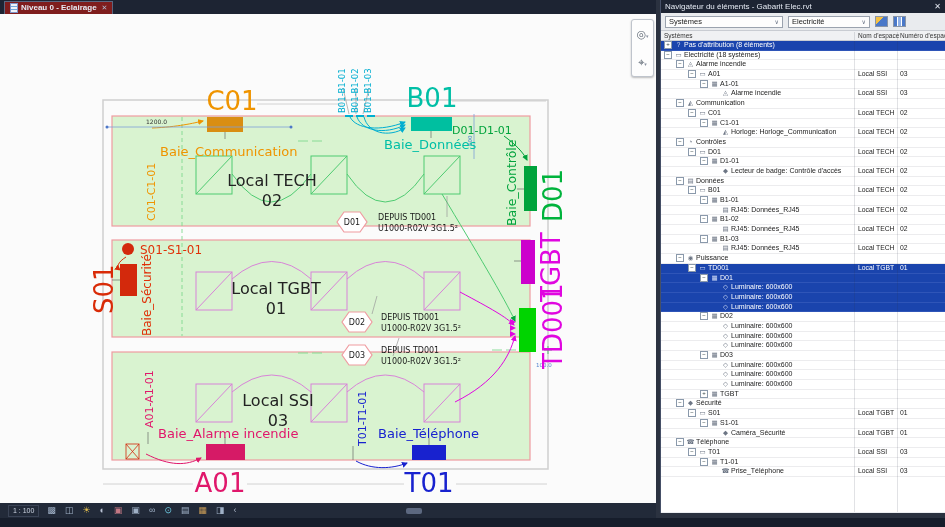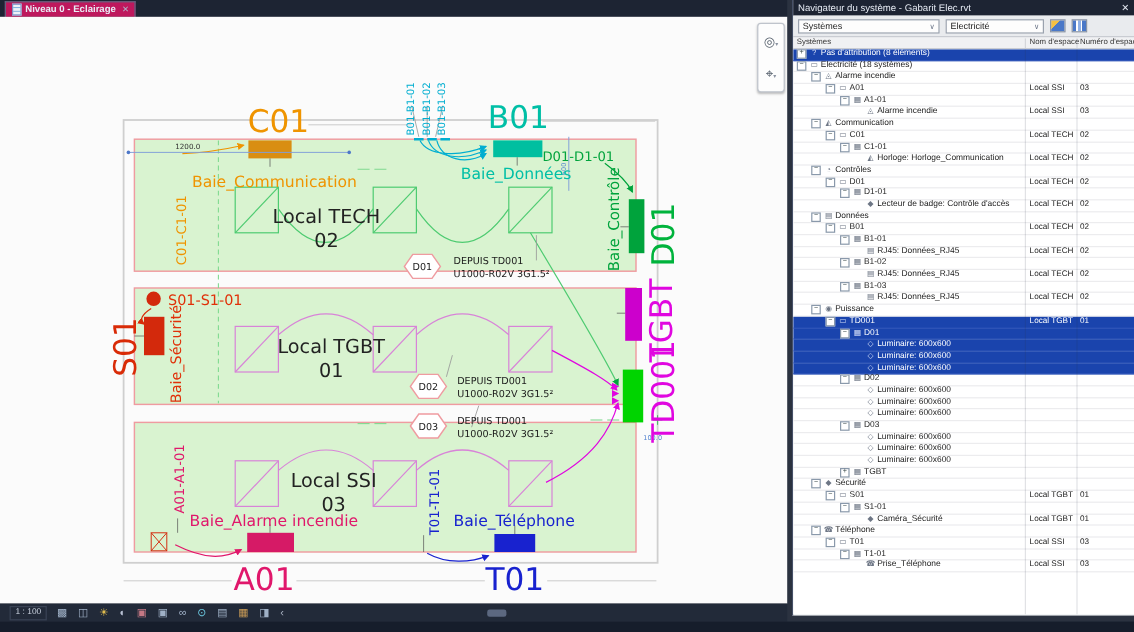--- a/index.html
+++ b/index.html
@@ -1,21 +1,21 @@
 <!DOCTYPE html>
 <html><head>
 <meta charset="utf-8">
 <style>
   html,body{margin:0;padding:0;}
   body{width:945px;height:527px;background:#2b3240;overflow:hidden;position:relative;
        font-family:"Liberation Sans",sans-serif;-webkit-font-smoothing:antialiased;}
   
   #tabbar{position:absolute;left:0;top:0;width:656px;height:14px;background:#1d2433;display:flex;align-items:center;}
   #doc-tab{display:flex;align-items:center;gap:3px;height:13px;margin-left:4px;padding:0 5px;
-           background:#be185d;border:1px solid #5a6680;border-bottom:none;box-sizing:border-box;}
+           background:#7f1d1d;border:1px solid #5a6680;border-bottom:none;box-sizing:border-box;}
   .doc-ic{width:8px;height:10px;background:#eef2f8;border:1px solid #7d94c8;box-sizing:border-box;
           background-image:linear-gradient(#6fa8dc 1px,transparent 1px);background-size:100% 3px;background-position:0 2px;}
   #tab-title{font-size:8px;font-weight:bold;color:#e8edf6;white-space:nowrap;}
   .xbtn{font-size:7px;color:#aeb8cc;margin-left:2px;cursor:default;}
   
   #canvas{position:absolute;left:0;top:14px;width:656px;height:489px;background:#fbfbfb;}
   #navpal{position:absolute;left:631px;top:5px;width:21px;height:56px;background:#fdfdfd;border:1px solid #bfc4cc;
           border-radius:3px;box-shadow:0 1px 2px rgba(0,0,0,.25);display:flex;flex-direction:column;align-items:center;
           justify-content:space-around;font-size:11px;color:#5a6470;}
   #navpal .sub{font-size:5px;color:#8a92a0;line-height:2px;}
@@ -316,21 +316,21 @@
       <span class="vic" style="color: rgb(199, 154, 86);">▦</span>
       <span class="vic" style="color: rgb(159, 176, 198);">◨</span>
       <span class="vic" style="color: rgb(170, 180, 196);">‹</span>
     </span>
 </div>
 <div id="hthumb"></div>
 <div id="bottomstrip"></div>
 
 <div id="panel">
   <div id="panel-title">
-    <span>Navigateur du système - Gabarit Elec.rvt</span>
+    <span>Navigateur du éléments - Gabarit Elec.rvt</span>
     <span class="xbtn">✕</span>
   </div>
   <div id="combo-row">
     <div class="combo" style="width:118px;">
       <span>Systèmes</span>
         <span class="chev">∨</span>
     </div>
     <div class="combo" style="width:82px;">
       <span>Electricité</span>
         <span class="chev">∨</span>

